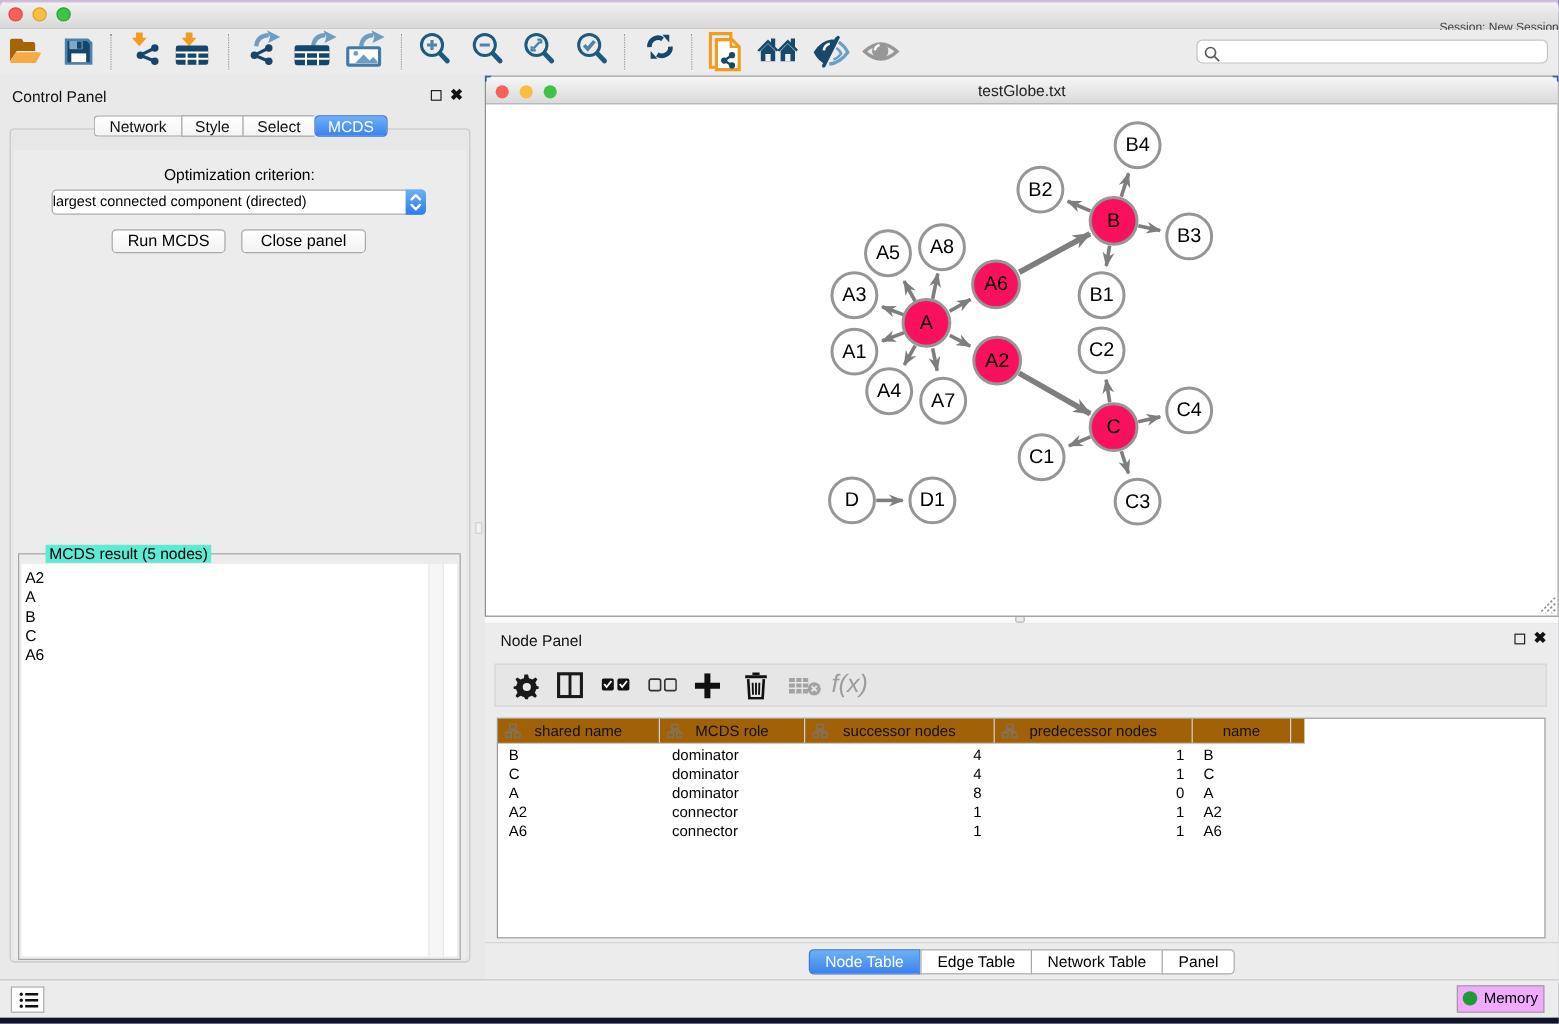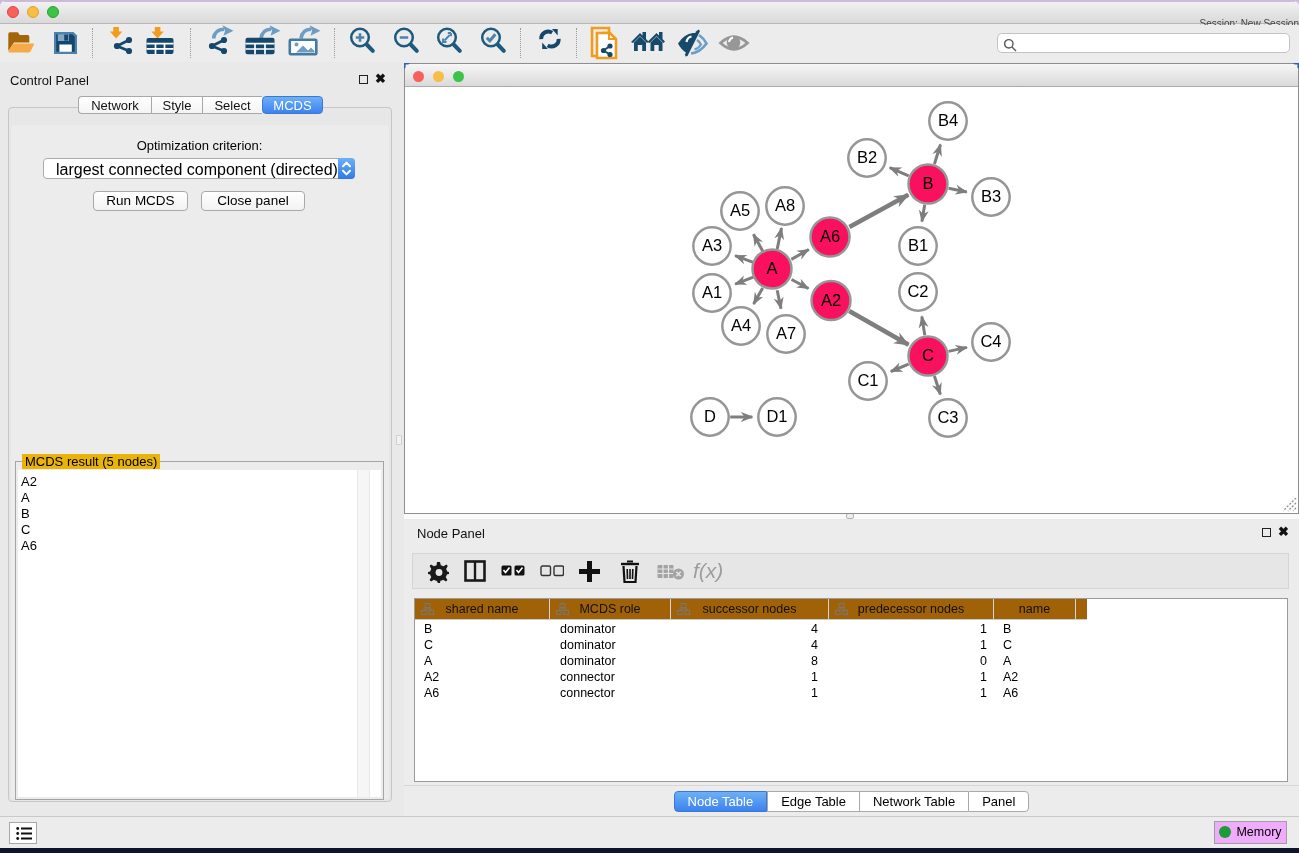--- a/index.html
+++ b/index.html
@@ -21,25 +21,25 @@
 #cp-max{position:absolute;left:359px;top:13px;width:9px;height:9px;border:1.5px solid #222}
 #cp-close{position:absolute;left:375px;top:9px;font-size:13px;font-weight:bold;color:#111}
 #tabpane{position:absolute;left:8px;top:45px;width:384px;height:695px;background:#e7e7e7;border:1px solid #c6c6c6;border-radius:4px}
 #tabs{position:absolute;left:78px;top:34px;height:18px;display:flex;font-size:13px}
 .tab{background:linear-gradient(#ffffff,#f4f4f4);border:1px solid #a8a8a8;border-right:none;padding:1px 0 0;height:18px;color:#111;text-align:center}
 .tab:first-child{border-radius:4px 0 0 4px}
 .tab.sel{background:linear-gradient(#6db0f7,#3c82ee);color:#fff;border:1px solid #3a78d6;border-radius:4px}
 #mcds-body{position:absolute;left:2px;top:17px;right:2px;bottom:2px;background:#ececec;border-radius:3px}
 #opt-label{position:absolute;width:100%;text-align:center;top:76px;font-size:13px;color:#000}
 #dd{position:absolute;left:43px;top:96px;width:312px;height:21px;background:#fff;border:1px solid #ababab;border-radius:4px}
-#dd .txt{position:absolute;left:12px;top:2px;font-size:16px;color:#000}
+#dd .txt{position:absolute;left:0;top:2px;font-size:12px;color:#000}
 #dd .step{position:absolute;right:-1px;top:-1px;width:17px;height:21px;background:linear-gradient(#6db0f7,#2f7ae8);border-radius:0 4px 4px 0}
 .btn{position:absolute;top:129px;height:20px;background:linear-gradient(#ffffff,#f2f2f2);border:1px solid #a9a9a9;border-radius:4px;font-size:13.5px;text-align:center;padding-top:1px;color:#000}
 #grp{position:absolute;left:15px;top:399px;width:369px;height:339px;border:1px solid #a5a5a5}
-#grp-label{position:absolute;left:6px;top:-8px;background:#eab308;padding:0 3px;font-size:13px}
+#grp-label{position:absolute;left:22px;top:-8px;background:#5eead4;padding:0 3px;font-size:13px}
 #grp-list{position:absolute;left:2px;top:8px;right:2px;bottom:2px;background:#fff;font-size:13px;padding-top:4px}
 #grp-list div{padding-left:3px;height:16px}
 #grp-sb{position:absolute;right:13px;top:8px;width:13px;bottom:2px;background:#f6f6f6;border-left:1px solid #e8e8e8;border-right:1px solid #e8e8e8}
 
 #desktop{position:absolute;left:399px;top:61px;width:900px;height:757px;background:#e9e9e9}
 
 #netwin{position:absolute;left:404px;top:62px;width:895px;height:451px;background:#fff;border:1px solid #8e8e8e}
 #net-tb{position:absolute;left:0;top:0;width:100%;height:23px;background:linear-gradient(#f6f6f6,#dadada);border-bottom:1px solid #ababab}
 #net-tb .tl{position:absolute;top:7px;width:11px;height:11px;border-radius:50%}
 #net-title{position:absolute;width:100%;text-align:center;top:4px;font-size:13px;color:#222}
@@ -231,20 +231,21 @@
   </div>
   <div id="desktop"></div>
   <div style="position:absolute;left:404px;top:513px;width:895px;height:5px;background:#fafafa"></div>
   <div style="position:absolute;left:846px;top:512px;width:8px;height:6px;background:#ededed;border:1px solid #b5b5b5;border-radius:2px"></div>
   <div style="position:absolute;left:396px;top:434px;width:6px;height:10px;background:#f2f2f2;border:1px solid #cfcfcf;border-radius:1px"></div>
   <div id="netwin">
     <div id="net-tb">
       <div class="tl" style="left:8px;background:#f7615c"></div>
       <div class="tl" style="left:28px;background:#f8bd45"></div>
       <div class="tl" style="left:48px;background:#3dc348"></div>
+      <div id="net-title">testGlobe.txt</div>
     </div>
     <svg style="position:absolute;right:1px;bottom:1px" width="14" height="14" viewBox="0 0 14 14">
         <g stroke="#8a8a8a" stroke-width="1.3" stroke-dasharray="2 1.6">
           <path d="M13 0 L0 13"></path>
           <path d="M13 5 L5 13"></path>
           <path d="M13 10 L10 13"></path>
         </g>
       </svg>
     <svg style="position:absolute;left:-1px;top:-1px" width="6" height="6" viewBox="0 0 6 6">
         <path d="M0 0 L6 0 L4.4 1.6 L1.6 1.6 L1.6 4.4 L0 6 Z" fill="#2f62b5"></path>

